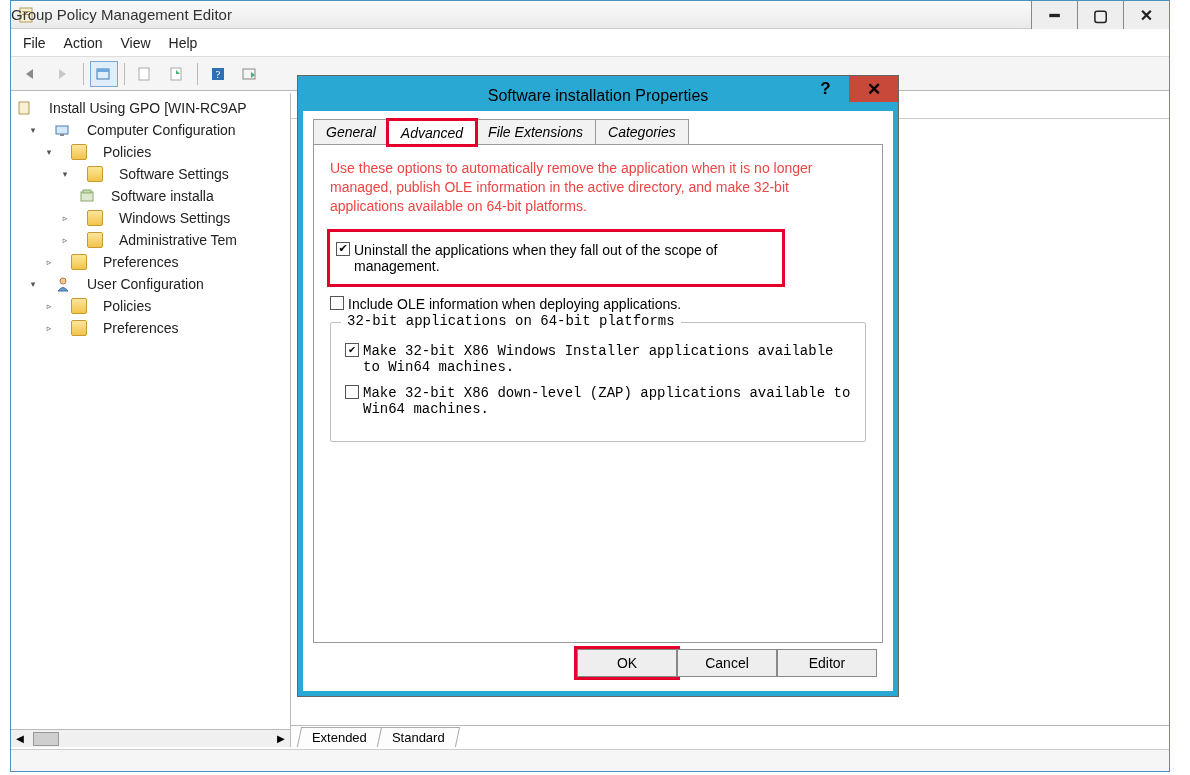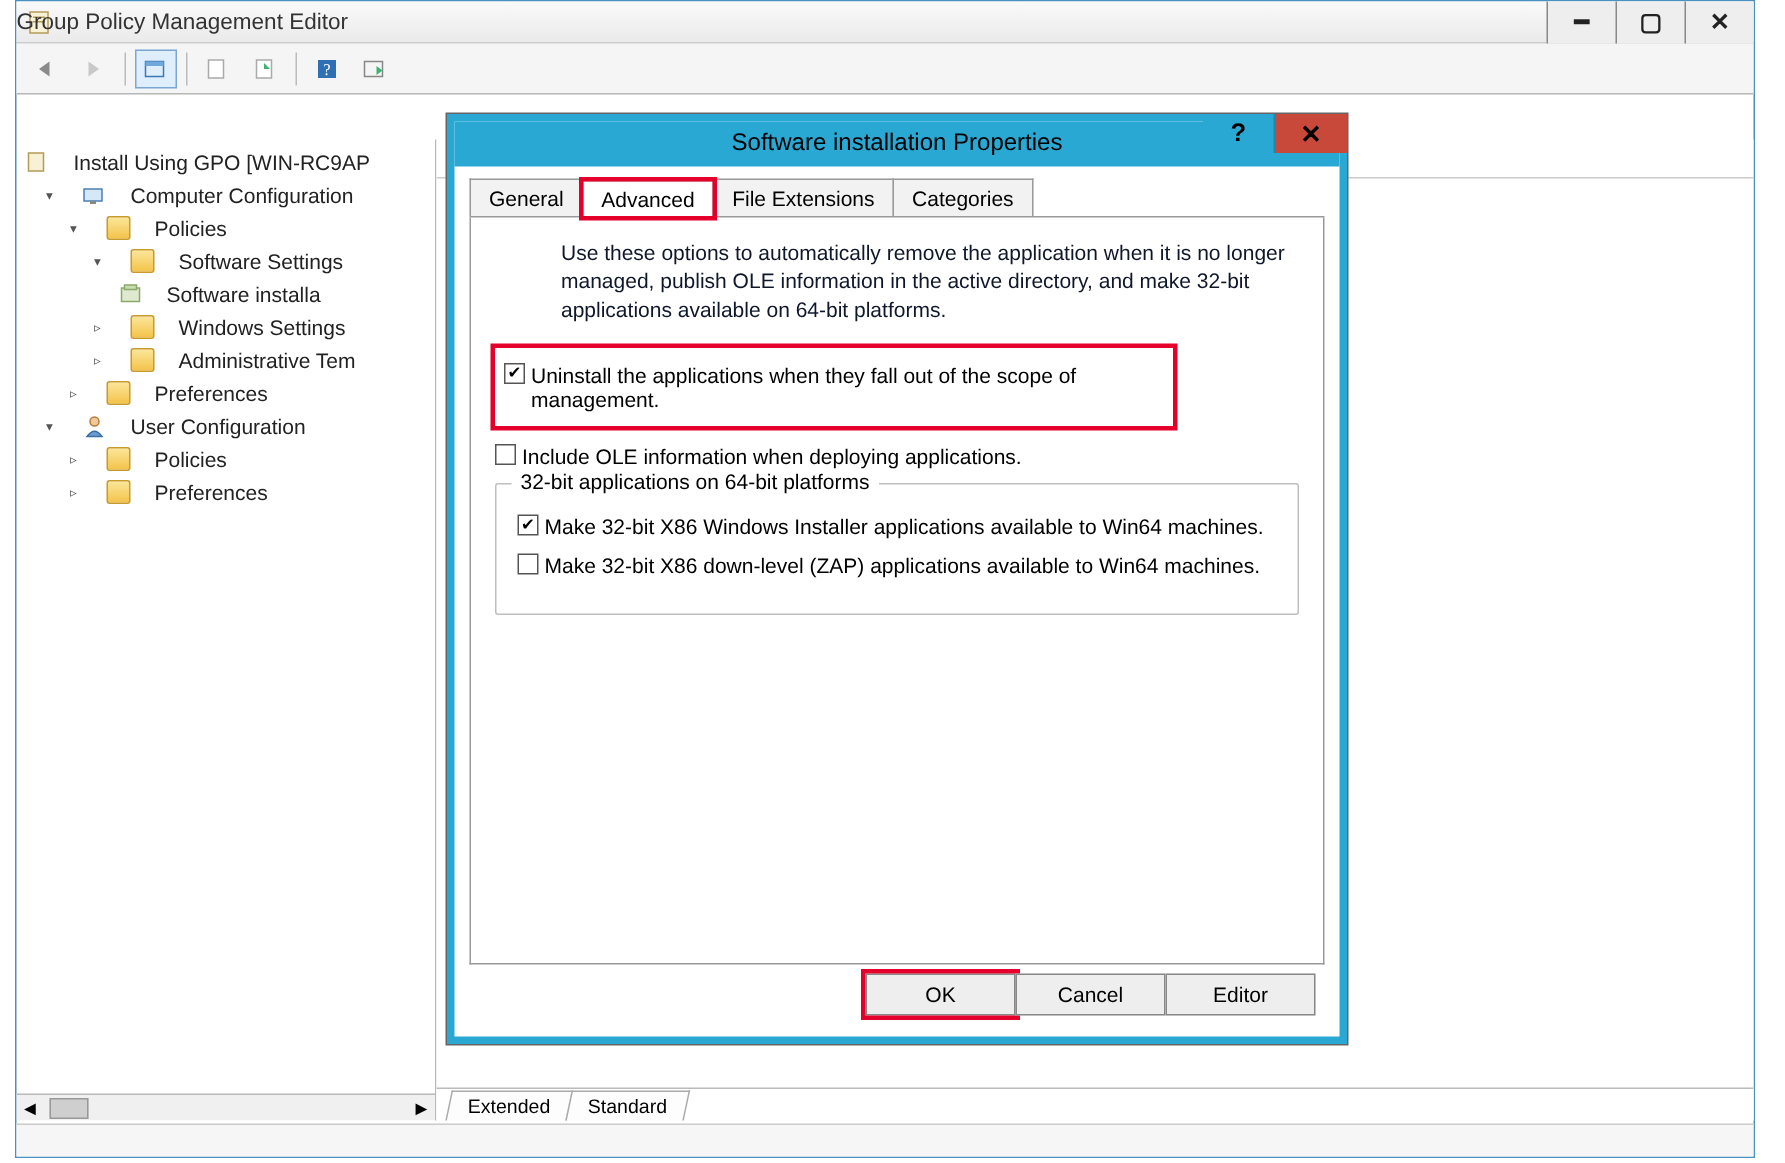--- a/index.html
+++ b/index.html
@@ -119,41 +119,41 @@
     font-size:16px; position:relative;
   }
   .dlg-btns { position:absolute; right:-5px; top:-5px; display:flex; }
   .dlg-btn {
     width:48px; height:26px; display:flex; align-items:center; justify-content:center;
     font-size:17px; font-weight:bold;
   }
   .dlg-help { background:#2aa8d4; color:#000; border-right:1px solid #1e88aa; }
   .dlg-close { background:#c8483a; color:#000; }
   .dlg-body { padding:8px 10px 0 10px; }
-  .tabs { display:flex; border-bottom:1px solid #999; }
+  .tabs { display:flex; border-bottom:1px solid #999;font-style:italic; }
   .tab {
     padding:4px 12px; border:1px solid #999; border-bottom:none;
     background:#f2f2f2; margin-right:-1px; font-size:14px;
   }
   .tab.active { background:#fff; position:relative; top:1px; }
   .tab.hl { outline:3px solid #e4002b; outline-offset:-1px; }
   .panel {
     border:1px solid #999; border-top:none; padding:14px 16px 10px;
     height:498px;
   }
-  .desc { font-size:14px; color:#0f172a; line-height:1.35; margin-bottom:16px;margin-left:44px; }
+  .desc { font-size:14px; color:#ef4444; line-height:1.35; margin-bottom:16px; }
   .check-row { display:flex; align-items:flex-start; gap:4px; margin:6px 0; font-size:14px; }
   .chk {
     width:14px; height:14px; border:1px solid #555; background:#fff; flex-shrink:0;
     display:flex; align-items:center; justify-content:center; font-size:11px;
   }
   .chk.on::after{ content:"✔"; }
   .group {
     border:1px solid #bfbfbf; border-radius:2px; padding:14px 14px 18px;
-    margin-top:10px; position:relative;
+    margin-top:10px; position:relative;font-family:Liberation Mono, monospace;
   }
   .group-title {
     position:absolute; top:-10px; left:10px; background:#fff; padding:0 6px; font-size:14px;
   }
   .hl-box { outline:3px solid #e4002b; padding:4px 6px; }
   .dlg-buttons {
     position:absolute; bottom:14px; right:16px; display:flex; gap:0;text-align:center;
   }
   .btn {
     width:100px; height:28px; border:1px solid #888; background:#eee;
@@ -174,20 +174,26 @@
         </svg>
     </span>
     <span class="title">Group Policy Management Editor</span>
     <div class="win-buttons">
       <div class="win-btn">━</div>
       <div class="win-btn">▢</div>
       <div class="win-btn">✕</div>
     </div>
   </div>
 
+  <div class="menubar">
+    <span>File</span>
+    <span>Action</span>
+    <span>View</span>
+    <span>Help</span>
+  </div>
 
   <div class="toolbar">
     <div class="tb-btn">
         <svg width="18" height="14">
           <path d="M11 2 L4 7 L11 12 Z" fill="#8a8a8a"></path>
         </svg>
       </div>
     <div class="tb-btn">
         <svg width="18" height="14">
           <path d="M5 2 L12 7 L5 12 Z" fill="#c8c8c8"></path>

